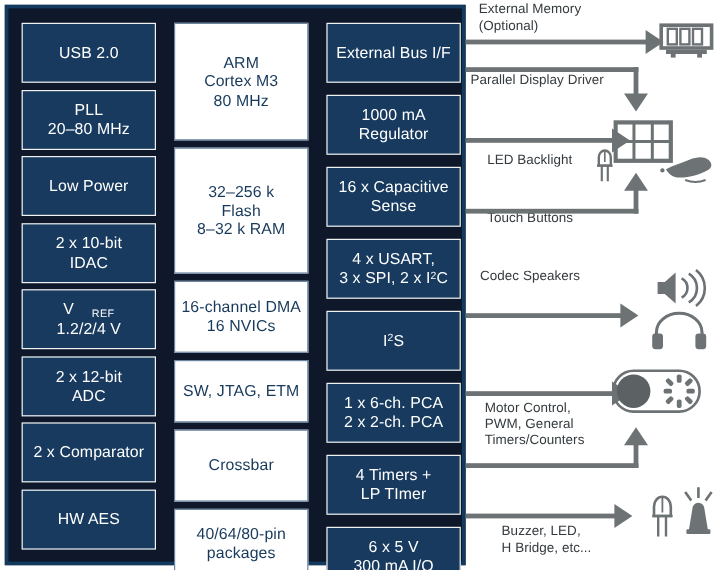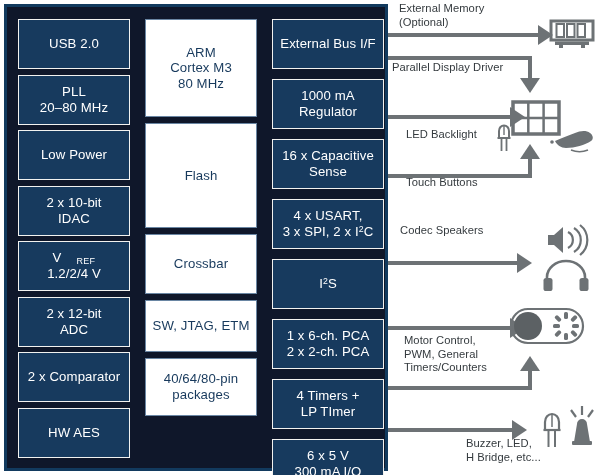--- a/index.html
+++ b/index.html
@@ -117,31 +117,39 @@
     <div class="col" id="col-mid" style="left: 138px; top: 12px; width: 112px; gap: 6px;">
         <div class="blk light" style="height: 98px; font-size: 13.2px;">
           <div>
             <span>ARM</span>
             <span>Cortex M3</span>
             <span>80 MHz</span>
           </div>
         </div>
         <div class="blk light" style="height: 105px; font-size: 13.2px;">
           <div>
+            <span>32–256 k</span>
             <span>Flash</span>
+            <span>8–32 k RAM</span>
           </div>
         </div>
         <div class="blk light" style="height: 60px; font-size: 13.2px;">
           <div>
+            <span>16-channel DMA</span>
+            <span>16 NVICs</span>
+          </div>
+        </div>
+        <div class="blk light" style="height: 52px; font-size: 13.2px;">
+          <div>
+            <span>SW, JTAG, ETM</span>
+          </div>
+        </div>
+        <div class="blk light" style="height: 60px; font-size: 13.2px;">
+          <div>
             <span>Crossbar</span>
-          </div>
-        </div>
-        <div class="blk light" style="height: 52px; font-size: 13.2px;">
-          <div>
-            <span>SW, JTAG, ETM</span>
           </div>
         </div>
         <div class="blk light" style="height: 58px; font-size: 13.2px;">
           <div>
             <span>40/64/80-pin</span>
             <span>packages</span>
           </div>
         </div>
       </div>
     <div class="col" id="col-right" style="left: 265px; top: 12px; width: 112px; gap: 10px;">
@@ -293,21 +301,21 @@
         <rect x="57" y="28" width="4" height="7" rx="1.6"></rect>
         <rect x="46" y="19" width="7" height="4" rx="1.6"></rect>
         <rect x="65" y="19" width="7" height="4" rx="1.6"></rect>
         <rect x="49" y="10" width="4" height="7" rx="1.6" transform="rotate(-45 51 13.5)"></rect>
         <rect x="65" y="10" width="4" height="7" rx="1.6" transform="rotate(45 67 13.5)"></rect>
         <rect x="49" y="25" width="4" height="7" rx="1.6" transform="rotate(45 51 28.5)"></rect>
         <rect x="65" y="25" width="4" height="7" rx="1.6" transform="rotate(-45 67 28.5)"></rect>
       </g>
     </svg>
 
-    <div class="lbl" style="left:418px;top:437px;margin-left:48px;">
+    <div class="lbl" style="left:418px;top:437px;">
       <div>Buzzer, LED,</div>
       <div>H Bridge, etc...</div>
     </div>
     <div class="wire" style="left:388px;top:428px;width:128px;height:4px;"></div>
     <div class="arrow r" style="left:512px;top:420px;"></div>
 
     <svg class="ic" style="left:541px;top:406px;" width="22" height="42" viewBox="0 0 22 42">
       <path d="M4 16 a7 8 0 0 1 14 0 v8 h-14 z" fill="none" stroke="#6d7275" stroke-width="2.2"></path>
       <line x1="2.5" y1="24" x2="19.5" y2="24" stroke="#6d7275" stroke-width="2.2"></line>
       <line x1="7.5" y1="24" x2="7.5" y2="41" stroke="#6d7275" stroke-width="2"></line>

